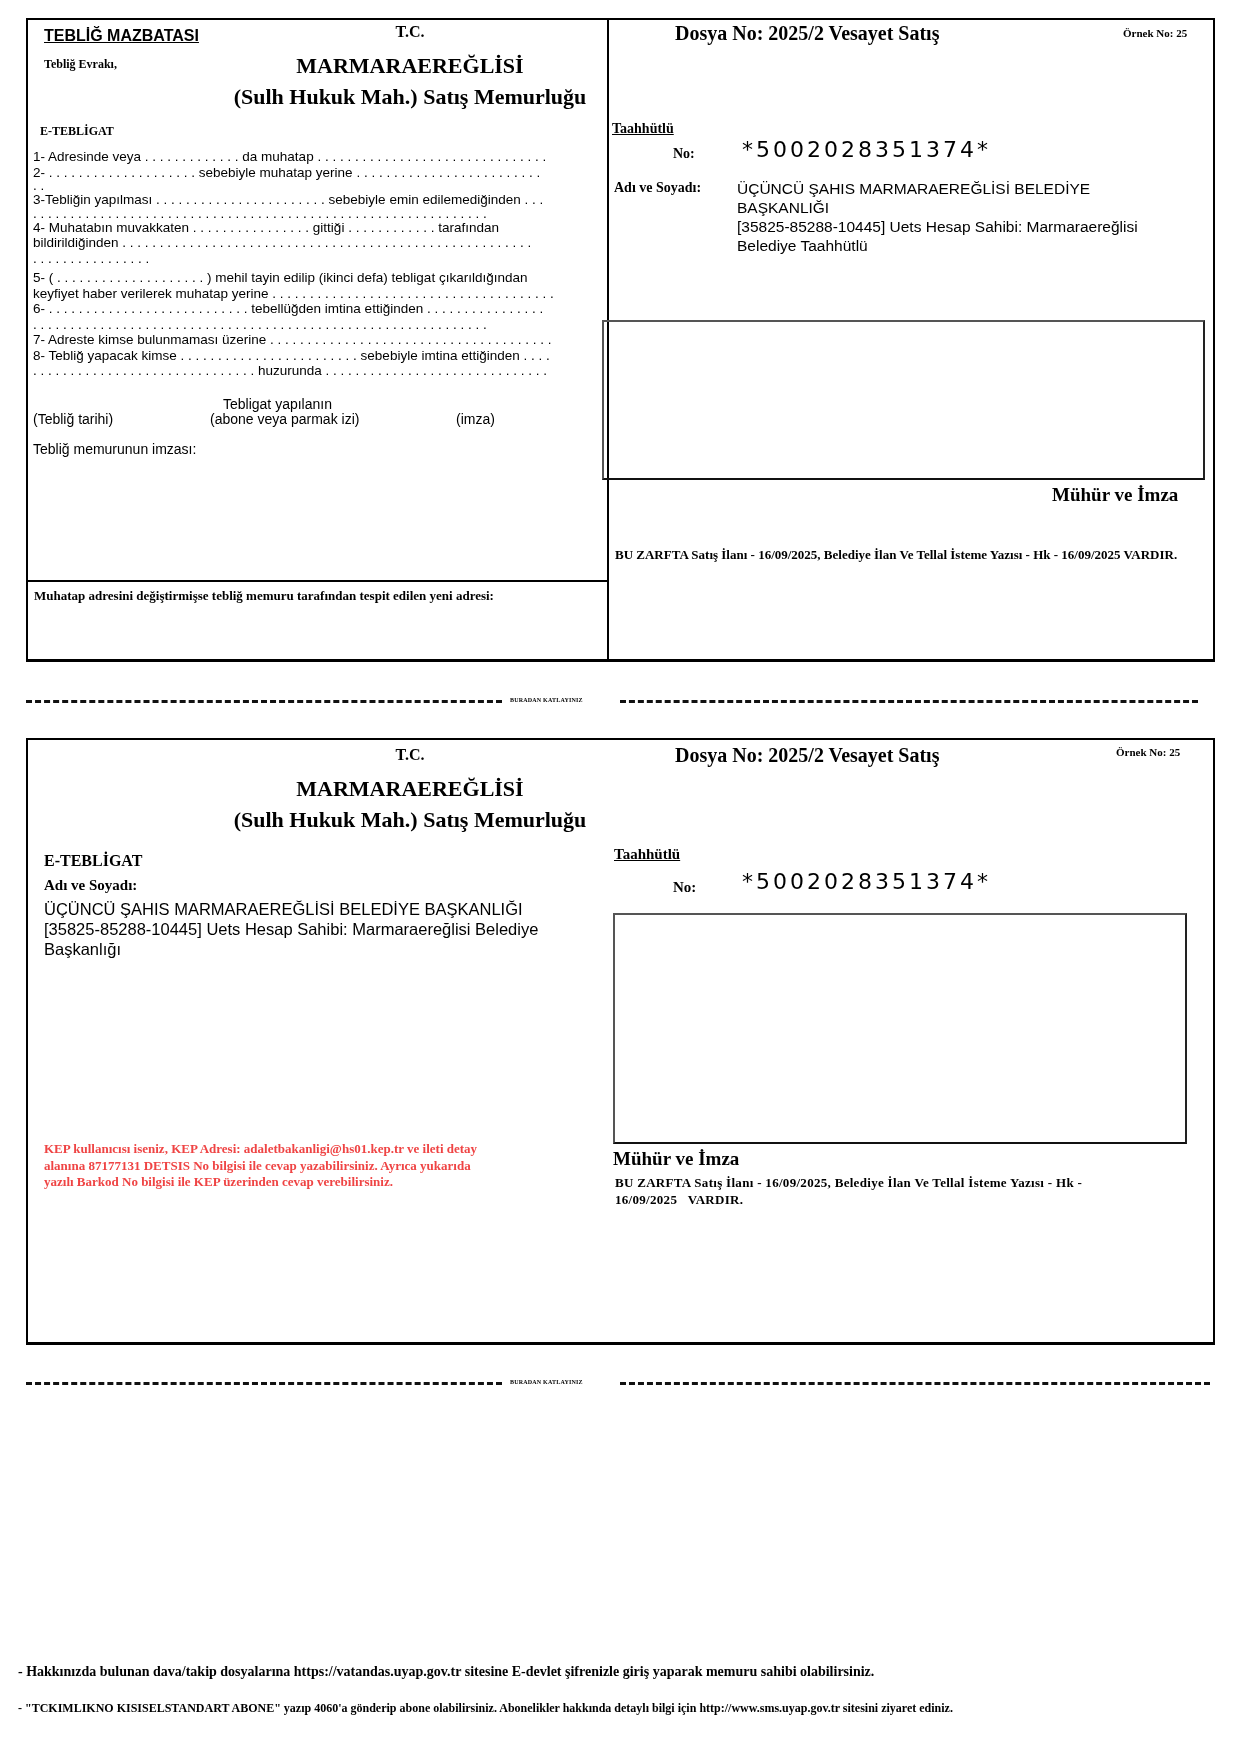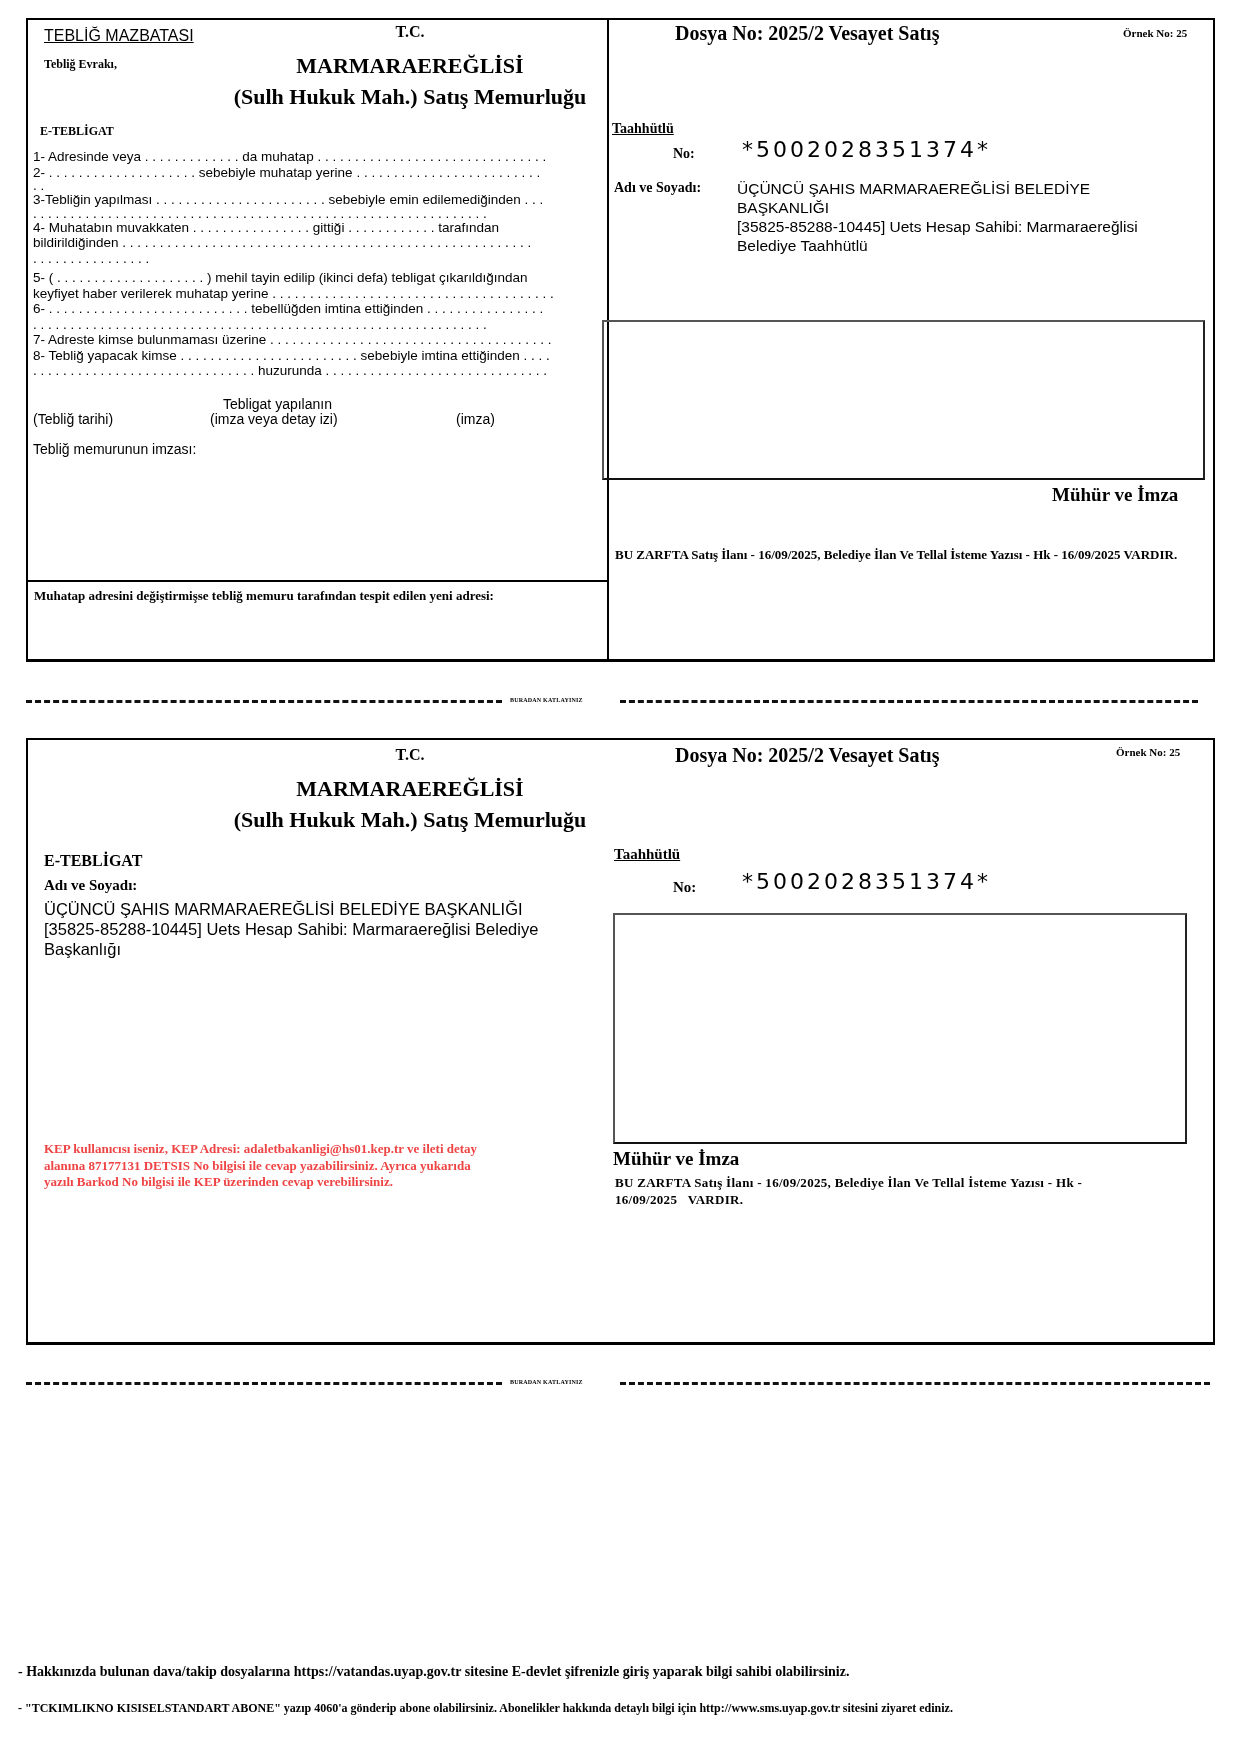--- a/index.html
+++ b/index.html
@@ -2,21 +2,21 @@
 <html><head>
 <meta charset="utf-8">
 <style>
   html, body { margin:0; padding:0; background:#fff; }
   body { width:1240px; height:1755px; position:relative; overflow:hidden; color:#000;
          font-family:"Liberation Serif", serif; }
   .abs { position:absolute; }
   .serif { font-family:"Liberation Serif", serif; }
   .sans { font-family:"Liberation Sans", sans-serif; }
   .b { font-weight:bold; }
-  .u { text-decoration:underline; }
+  .u { text-decoration:underline;font-weight:bold; }
 
   
   #top-form { left:26px; top:18px; width:1189px; height:644px; border:2px solid #000; border-bottom-width:3px; box-sizing:border-box; }
   #top-divider { left:607px; top:18px; width:2px; height:644px; background:#000; }
   #top-left-bottom-line { left:26px; top:580px; width:582px; height:2px; background:#000; }
 
   .title-tc { font-size:16px; font-weight:bold; text-align:center; }
   .title-big { font-size:22px; font-weight:bold; text-align:center; }
   .dosya { font-size:20px; font-weight:bold; }
   .ornek { font-size:11px; font-weight:bold; }
@@ -67,21 +67,21 @@
   <div>keyfiyet haber verilerek muhatap yerine . . . . . . . . . . . . . . . . . . . . . . . . . . . . . . . . . . . . . .</div>
   <div>6- . . . . . . . . . . . . . . . . . . . . . . . . . . .  tebellüğden imtina ettiğinden . . . . . . . . . . . . . . . .</div>
   <div>. . . . . . . . . . . . . . . . . . . . . . . . . . . . . . . . . . . . . . . . . . . . . . . . . . . . . . . . . . . . .</div>
   <div>7- Adreste kimse bulunmaması üzerine . . . . . . . . . . . . . . . . . . . . . . . . . . . . . . . . . . . . . .</div>
   <div>8- Tebliğ yapacak kimse . . . . . . . . . . . . . . . . . . . . . . . . sebebiyle imtina ettiğinden . . . .</div>
   <div>. . . . . . . . . . . . . . . . . . . . . . . . . . . . . .  huzurunda . . . . . . . . . . . . . . . . . . . . . . . . . . . . . .</div>
 </div>
 
 <div class="abs sans" style="left:223px; top:396px; font-size:14px;">Tebligat yapılanın</div>
 <div class="abs sans" style="left:33px; top:411px; font-size:14px;">(Tebliğ tarihi)</div>
-<div class="abs sans" style="left:210px; top:411px; font-size:14px;">(imza veya detay izi)</div>
+<div class="abs sans" style="left:210px; top:411px; font-size:14px;">(abone veya parmak izi)</div>
 <div class="abs sans" style="left:456px; top:411px; font-size:14px;text-align:right;">(imza)</div>
 <div class="abs sans" style="left:33px; top:441px; font-size:14px;">Tebliğ memurunun imzası:</div>
 
 <div class="abs serif b" style="left:34px; top:588px; font-size:13px;">Muhatap adresini değiştirmişse tebliğ memuru tarafından tespit edilen yeni adresi:</div>
 
 <div class="abs serif b u" style="left:612px; top:121px; font-size:14px;">Taahhütlü</div>
 <div class="abs serif b" style="left:673px; top:146px; font-size:14px;">No:</div>
 <div class="abs barcode" style="left:742px; top:137px;">*5002028351374*</div>
 
 <div class="abs serif b" style="left:614px; top:180px; font-size:14px;">Adı ve Soyadı:</div>
@@ -133,14 +133,14 @@
 <div class="abs serif b" style="left:613px; top:1148px; font-size:19px;">Mühür ve İmza</div>
 <div class="abs serif b" style="left:615px; top:1174px; font-size:13px; line-height:17px; letter-spacing:0.3px;">
   <div>BU ZARFTA Satış İlanı - 16/09/2025, Belediye İlan Ve Tellal İsteme Yazısı - Hk -</div>
   <div style="white-space:pre;">16/09/2025   VARDIR.</div>
 </div>
 
 <div class="abs fold-line" style="left:26px; top:1382px; width:476px;"></div>
 <div class="abs fold-label" style="left:510px; top:1379px;">BURADAN KATLAYINIZ</div>
 <div class="abs fold-line" style="left:620px; top:1382px; width:590px;"></div>
 
-<div class="abs serif b" style="left:18px; top:1664px; font-size:14px;">- Hakkınızda bulunan dava/takip dosyalarına https://vatandas.uyap.gov.tr sitesine E-devlet şifrenizle giriş yaparak bilgi sahibi olabilirsiniz.</div>
+<div class="abs serif b" style="left:18px; top:1664px; font-size:14px;">- Hakkınızda bulunan dava/takip dosyalarına https://vatandas.uyap.gov.tr sitesine E-devlet şifrenizle giriş yaparak memuru sahibi olabilirsiniz.</div>
 <div class="abs serif b" style="left:18px; top:1701px; font-size:12px;">- "TCKIMLIKNO KISISELSTANDART ABONE" yazıp 4060'a gönderip abone olabilirsiniz. Abonelikler hakkında detaylı bilgi için http://www.sms.uyap.gov.tr sitesini ziyaret ediniz.</div>
 
 </body></html>

